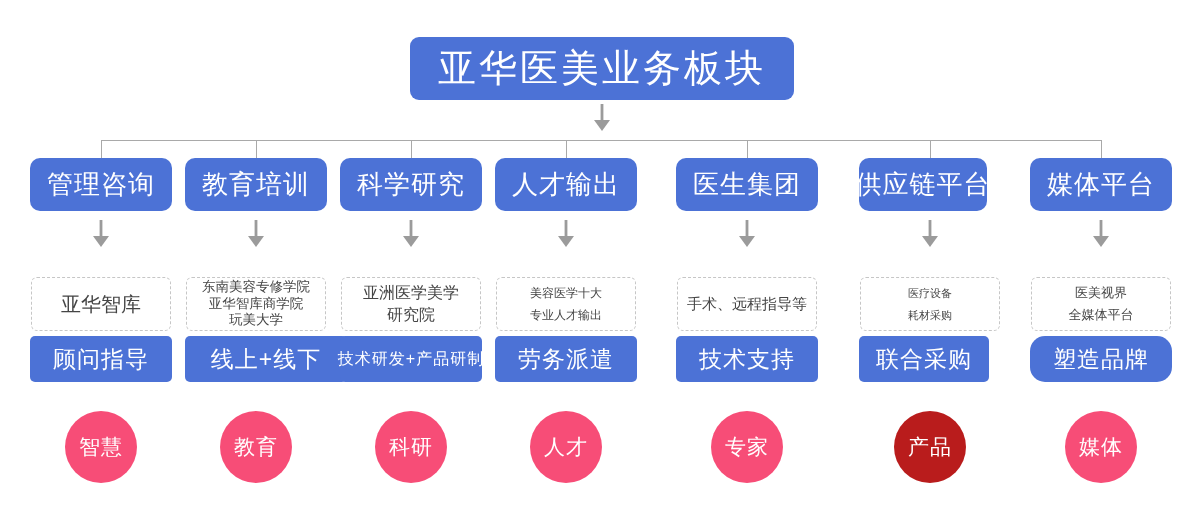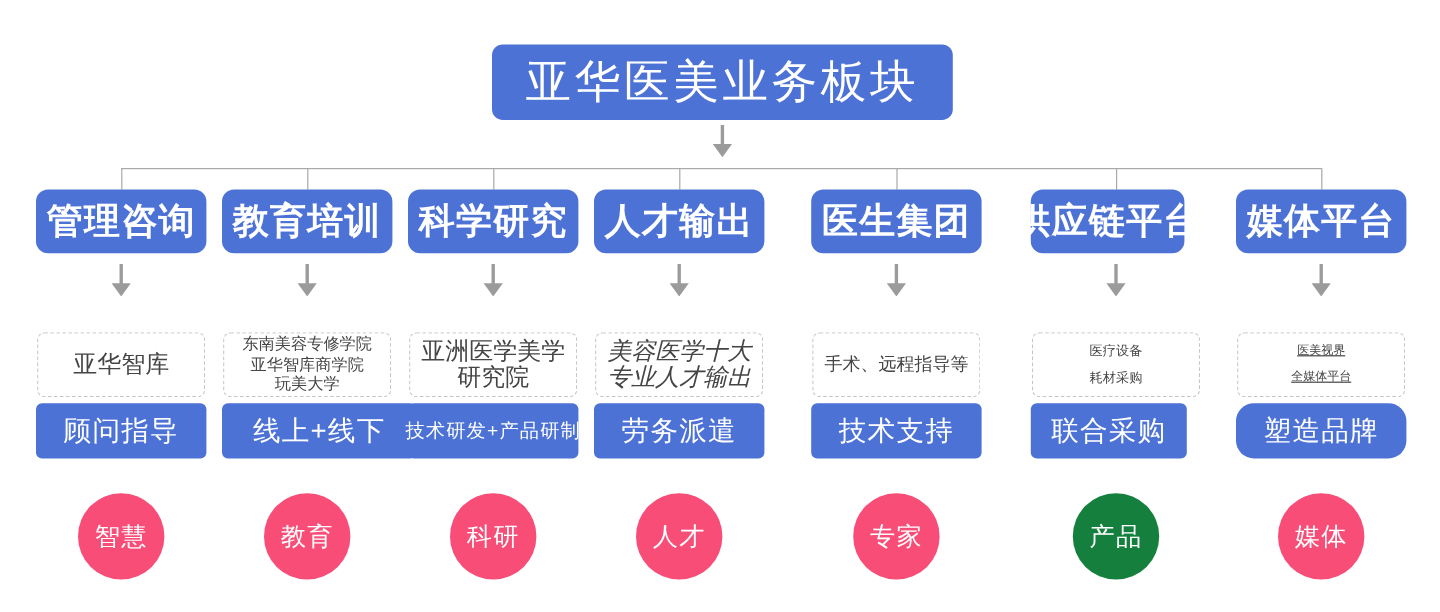--- a/index.html
+++ b/index.html
@@ -10,21 +10,21 @@
     border-radius:9px;display:flex;align-items:center;justify-content:center;
     color:#ffffff;font-size:38px;font-weight:300;letter-spacing:3px;
   }
   .hline{position:absolute;height:0;border-top:1px solid #a9a9a9;}
   .stub{position:absolute;width:0;border-left:1px solid #a9a9a9;}
   .arrow-svg{position:absolute;}
   .l1-box,.l3-box{
     position:absolute;display:flex;align-items:center;justify-content:center;
     color:#ffffff;font-weight:300;white-space:nowrap;
   }
-  .l1-box{height:53px;border-radius:10px;font-size:30px;letter-spacing:1px;font-weight:bold;}
+  .l1-box{height:53px;border-radius:10px;font-size:26px;letter-spacing:1px;}
   .l3-box{height:46px;border-radius:5px;font-size:23px;letter-spacing:1px;}
   .l2-box{
     position:absolute;min-width:140px;box-sizing:border-box;
     border:1px dashed #c6c6c6;border-radius:6px;
     display:flex;flex-direction:column;align-items:center;justify-content:center;
     color:#454545;font-weight:300;padding:3px 7px;text-align:center;margin-top:19px;
   }
   .l2-line{white-space:nowrap;}
   .badge{
     position:absolute;width:72px;height:72px;border-radius:50%;
@@ -66,33 +66,33 @@
         <div class="l2-line">玩美大学</div>
       </div>
       <div class="l3-box" style="left: 185px; top: 336px; width: 162px; background: rgb(76, 114, 214);">线上+线下</div>
       <div class="badge" style="left: 220px; top: 411px; background: rgb(247, 77, 119);">教育</div>
       <div class="stub" style="left: 411px; top: 140px; height: 18px; border-color: rgb(169, 169, 169);"></div>
       <div class="l1-box" style="left: 340px; top: 158px; width: 142px; background: rgb(76, 114, 214);">科学研究</div>
       <svg width="18" height="27" viewBox="0 0 18 27" class="arrow-svg" style="left: 402px; top: 220px;">
         <rect x="7.6" y="0" width="2.8" height="17" fill="#9b9b9b"></rect>
         <polygon points="1,16 17,16 9,27" fill="#9b9b9b"></polygon>
       </svg>
-      <div class="l2-box" style="left: 411px; top: 258px; height: 54px; transform: translateX(-50%); border-color: rgb(198, 198, 198); color: rgb(69, 69, 69); font-size: 20px; line-height: 22px;">
+      <div class="l2-box" style="left: 411px; top: 258px; height: 54px; transform: translateX(-50%); border-color: rgb(198, 198, 198); color: rgb(69, 69, 69); font-size: 16px; line-height: 22px;">
         <div class="l2-line">亚洲医学美学</div>
         <div class="l2-line">研究院</div>
       </div>
       <div class="l3-box" style="left: 340px; top: 336px; width: 142px; background: rgb(76, 114, 214); font-size: 16px;">技术研发+产品研制</div>
       <div class="badge" style="left: 375px; top: 411px; background: rgb(247, 77, 119);">科研</div>
       <div class="stub" style="left: 566px; top: 140px; height: 18px; border-color: rgb(169, 169, 169);"></div>
       <div class="l1-box" style="left: 495px; top: 158px; width: 142px; background: rgb(76, 114, 214);">人才输出</div>
       <svg width="18" height="27" viewBox="0 0 18 27" class="arrow-svg" style="left: 557px; top: 220px;">
         <rect x="7.6" y="0" width="2.8" height="17" fill="#9b9b9b"></rect>
         <polygon points="1,16 17,16 9,27" fill="#9b9b9b"></polygon>
       </svg>
-      <div class="l2-box" style="left: 566px; top: 258px; height: 54px; transform: translateX(-50%); border-color: rgb(198, 198, 198); color: rgb(69, 69, 69); font-size: 20px; line-height: 22px; font-style: italic;">
+      <div class="l2-box" style="left: 566px; top: 258px; height: 54px; transform: translateX(-50%); border-color: rgb(198, 198, 198); color: rgb(69, 69, 69); font-size: 12px; line-height: 22px;">
         <div class="l2-line">美容医学十大</div>
         <div class="l2-line">专业人才输出</div>
       </div>
       <div class="l3-box" style="left: 495px; top: 336px; width: 142px; background: rgb(76, 114, 214);">劳务派遣</div>
       <div class="badge" style="left: 530px; top: 411px; background: rgb(247, 77, 119);">人才</div>
       <div class="stub" style="left: 747px; top: 140px; height: 18px; border-color: rgb(169, 169, 169);"></div>
       <div class="l1-box" style="left: 676px; top: 158px; width: 142px; background: rgb(76, 114, 214);">医生集团</div>
       <svg width="18" height="27" viewBox="0 0 18 27" class="arrow-svg" style="left: 738px; top: 220px;">
         <rect x="7.6" y="0" width="2.8" height="17" fill="#9b9b9b"></rect>
         <polygon points="1,16 17,16 9,27" fill="#9b9b9b"></polygon>
@@ -106,27 +106,27 @@
       <div class="l1-box" style="left: 859px; top: 158px; width: 128px; background: rgb(76, 114, 214);">供应链平台</div>
       <svg width="18" height="27" viewBox="0 0 18 27" class="arrow-svg" style="left: 921px; top: 220px;">
         <rect x="7.6" y="0" width="2.8" height="17" fill="#9b9b9b"></rect>
         <polygon points="1,16 17,16 9,27" fill="#9b9b9b"></polygon>
       </svg>
       <div class="l2-box" style="left: 930px; top: 258px; height: 54px; transform: translateX(-50%); border-color: rgb(198, 198, 198); color: rgb(69, 69, 69); font-size: 11px; line-height: 22px;">
         <div class="l2-line">医疗设备</div>
         <div class="l2-line">耗材采购</div>
       </div>
       <div class="l3-box" style="left: 859px; top: 336px; width: 130px; background: rgb(76, 114, 214);">联合采购</div>
-      <div class="badge" style="left: 894px; top: 411px; background: #15803d;">产品</div>
+      <div class="badge" style="left: 894px; top: 411px; background: #b91c1c;">产品</div>
       <div class="stub" style="left: 1101px; top: 140px; height: 18px; border-color: rgb(169, 169, 169);"></div>
       <div class="l1-box" style="left: 1030px; top: 158px; width: 142px; background: rgb(76, 114, 214);">媒体平台</div>
       <svg width="18" height="27" viewBox="0 0 18 27" class="arrow-svg" style="left: 1092px; top: 220px;">
         <rect x="7.6" y="0" width="2.8" height="17" fill="#9b9b9b"></rect>
         <polygon points="1,16 17,16 9,27" fill="#9b9b9b"></polygon>
       </svg>
-      <div class="l2-box" style="left: 1101px; top: 258px; height: 54px; transform: translateX(-50%); border-color: rgb(198, 198, 198); color: rgb(69, 69, 69); font-size: 10px; line-height: 22px; text-decoration: underline;">
+      <div class="l2-box" style="left: 1101px; top: 258px; height: 54px; transform: translateX(-50%); border-color: rgb(198, 198, 198); color: rgb(69, 69, 69); font-size: 13px; line-height: 22px;">
         <div class="l2-line">医美视界</div>
         <div class="l2-line">全媒体平台</div>
       </div>
       <div class="l3-box" style="left: 1030px; top: 336px; width: 142px; background: rgb(76, 114, 214); border-radius: 15px;">塑造品牌</div>
       <div class="badge" style="left: 1065px; top: 411px; background: rgb(247, 77, 119);">媒体</div>
     </div>
 </div>
 
 </body></html>

